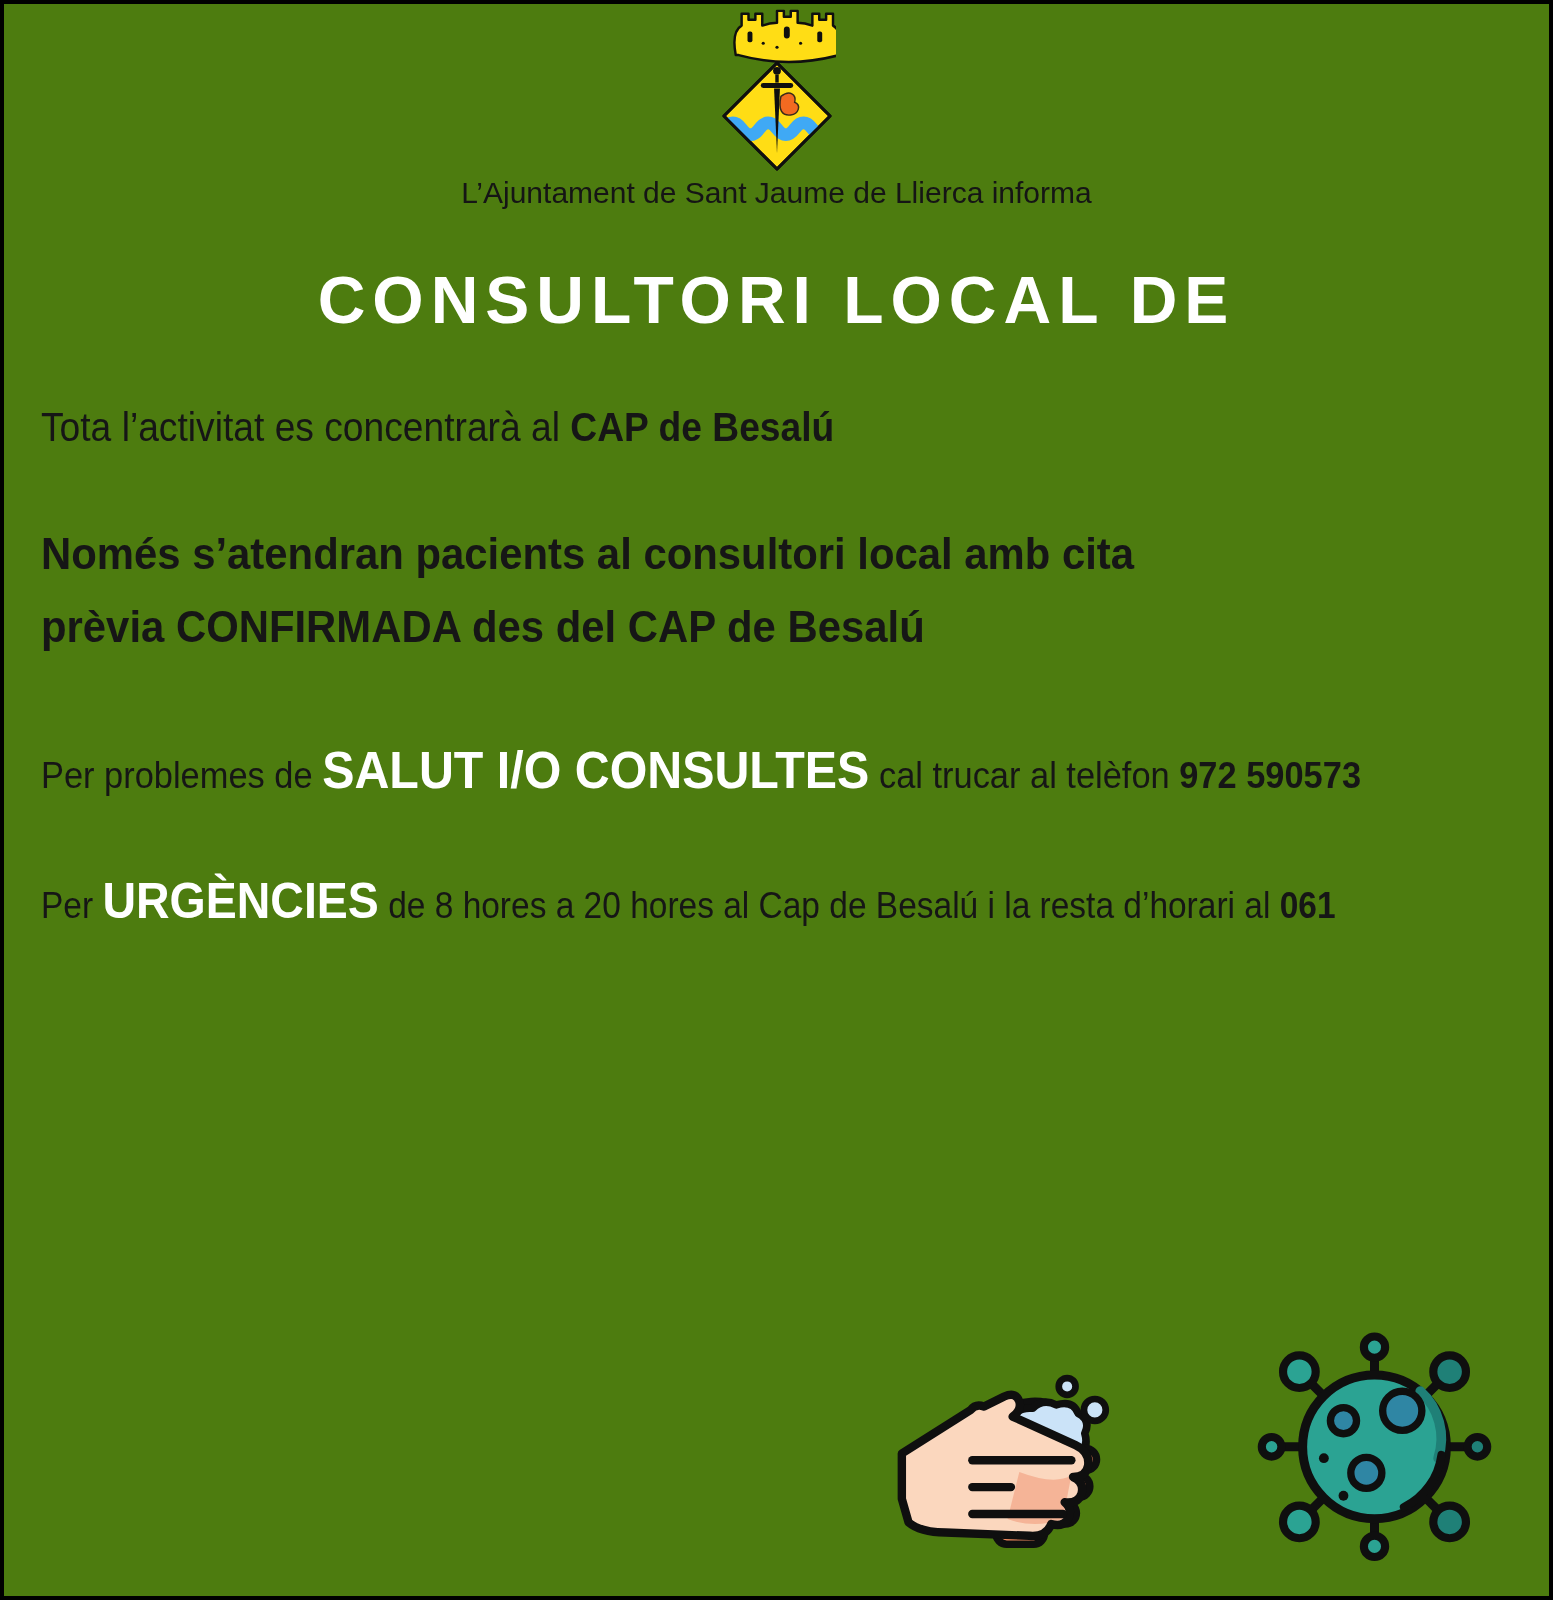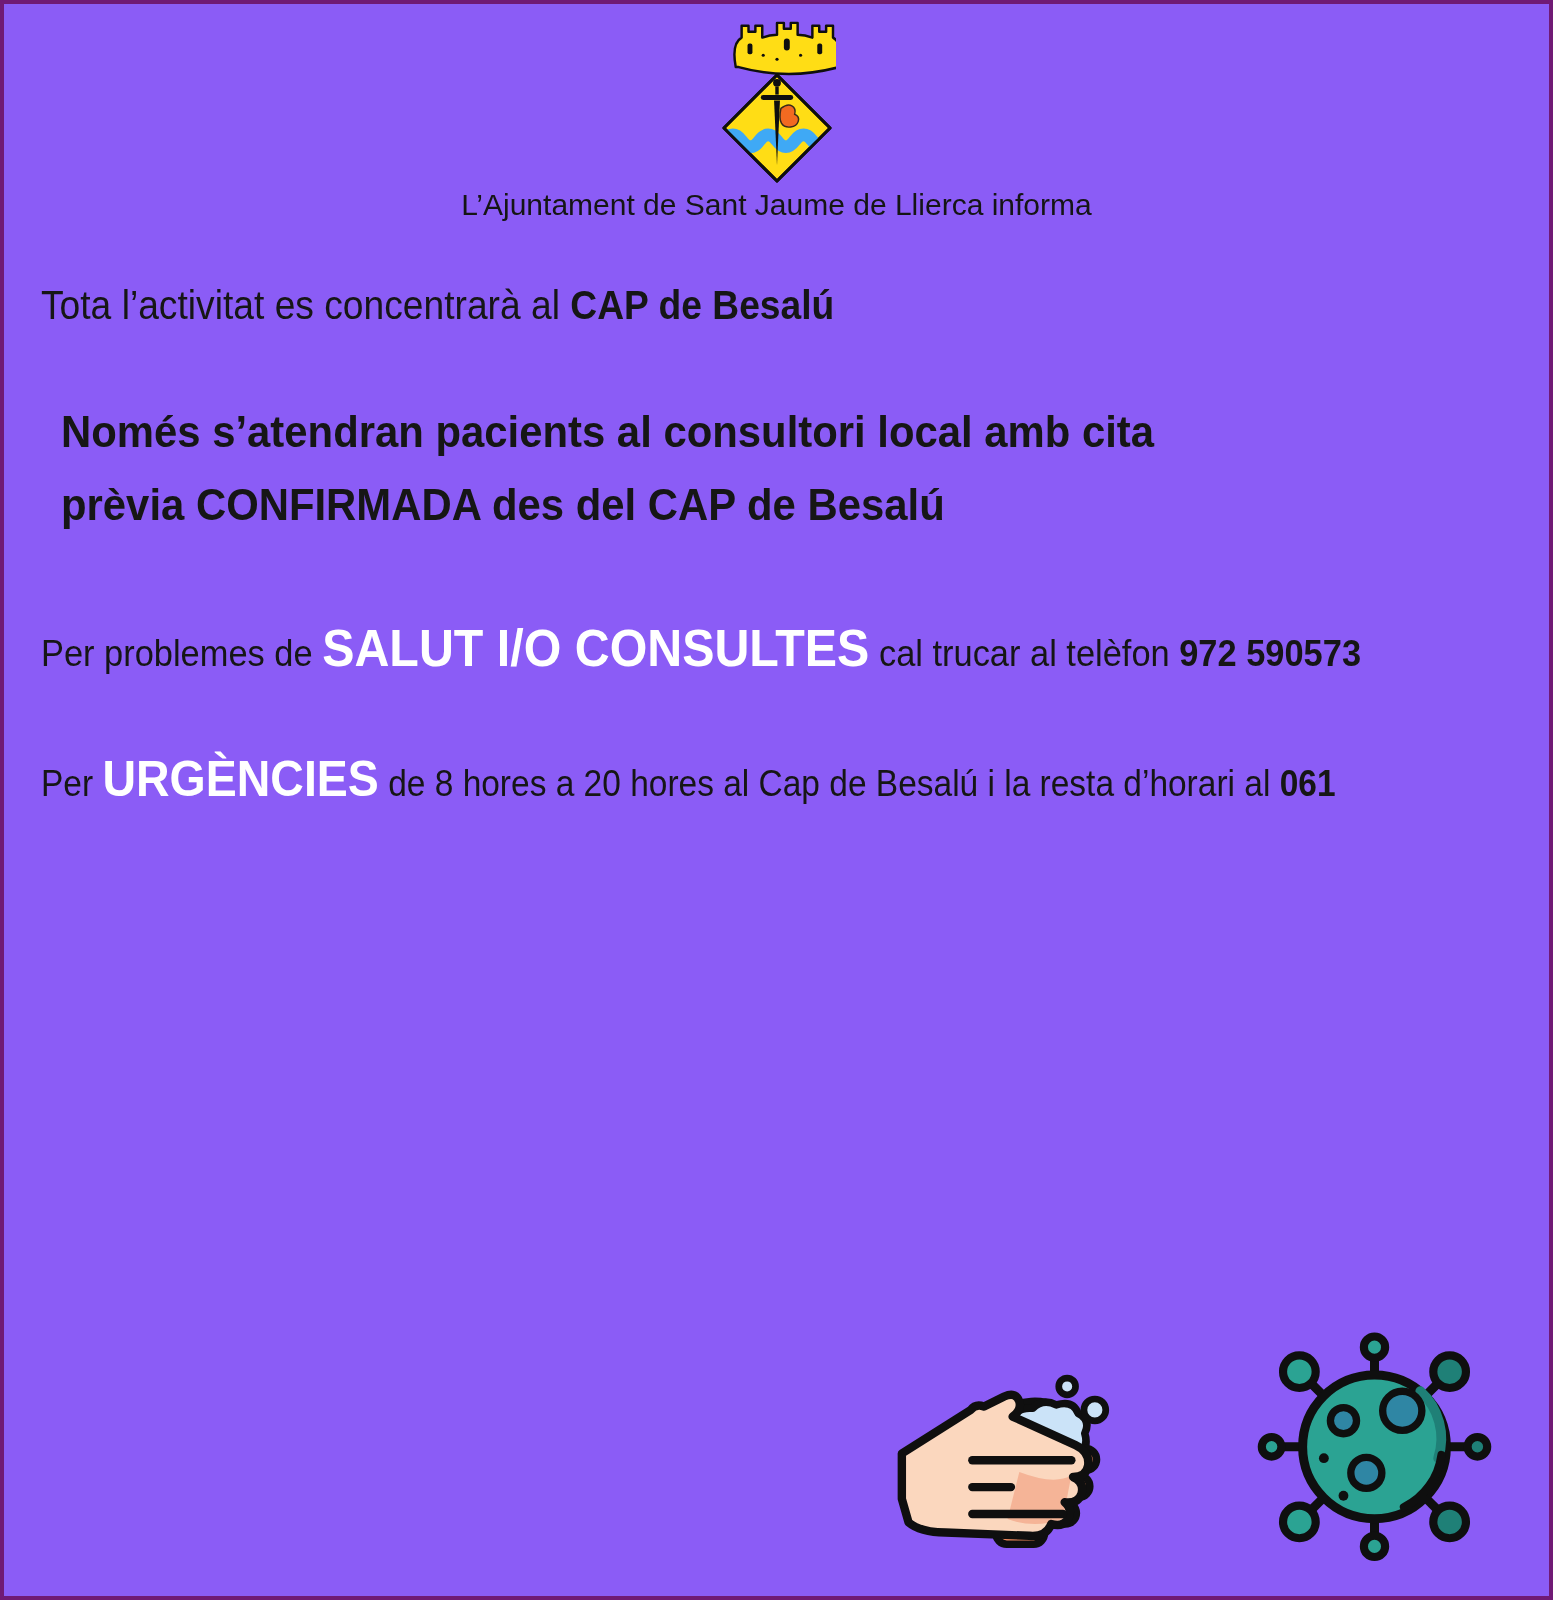--- a/index.html
+++ b/index.html
@@ -1,28 +1,28 @@
 <!DOCTYPE html>
 <html><head>
 <meta charset="utf-8">
 <style>
   html,body{margin:0;padding:0;}
   body{width:1553px;height:1600px;background:#ffffff;font-family:"Liberation Sans",sans-serif;}
   .poster{position:relative;width:1553px;height:1600px;box-sizing:border-box;
-          background:#8b5cf6;border:4px solid #701a75;overflow:hidden;
-          padding:12px 37px 0 37px;}
+          background:#4d7c0f;border:4px solid #000000;overflow:hidden;
+          padding:0 37px 0 37px;}
   .crest{display:block;margin:0 auto;}
   .org-line{margin-top:2px;text-align:center;font-size:30px;line-height:36px;color:#151515;}
   .title{margin-top:44px;text-align:center;color:#FFFFFF;font-weight:700;
          font-size:66px;line-height:90px;letter-spacing:7px;}
   .bodyline{white-space:nowrap;transform:scaleX(0.93);transform-origin:0 50%;color:#161616;}
   .intro{margin-top:66px;font-size:40px;line-height:70px;}
   .activity{margin-top:54px;font-size:40px;line-height:56px;}
   .activity .b{font-weight:700;}
-  .appointments{margin-top:62px;font-size:45px;line-height:73px;font-weight:700;margin-left:20px;}
+  .appointments{margin-top:62px;font-size:45px;line-height:73px;font-weight:700;}
   .health{margin-top:76px;font-size:37px;line-height:1.2;}
   .health .hl{font-size:52px;font-weight:700;color:#FFFFFF;}
   .health .ph{font-weight:700;}
   .emergency{margin-top:70px;font-size:36px;line-height:1.2;}
   .emergency .hl{font-size:50px;font-weight:700;color:#FFFFFF;}
   .emergency .ph{font-weight:700;}
   .icons{position:absolute;right:52px;bottom:30px;display:flex;align-items:flex-end;gap:105px;}
 </style>
 </head>
 <body>
@@ -57,20 +57,21 @@
       <circle cx="60" cy="68" r="4" fill="#0F0F0F"></circle>
       <line x1="60" y1="72" x2="60" y2="80" stroke="#0F0F0F" stroke-width="3.5"></line>
       <line x1="46" y1="83" x2="74" y2="83" stroke="#0F0F0F" stroke-width="5" stroke-linecap="round"></line>
       <polygon points="57,86 63,86 60,152" fill="#0F0F0F"></polygon>
     </g>
   </svg>
 
   <div class="org-line">L’Ajuntament de Sant Jaume de Llierca informa</div>
 
   <div class="title">
+    <div>CONSULTORI LOCAL DE</div>
   </div>
 
 
   <div class="activity bodyline">
     <span>Tota l’activitat es concentrarà al </span><span class="b">CAP de Besalú</span>
   </div>
 
   <div class="appointments">
     <div class="bodyline">Només s’atendran pacients al consultori local amb cita</div>
     <div class="bodyline">prèvia CONFIRMADA des del CAP de Besalú</div>

